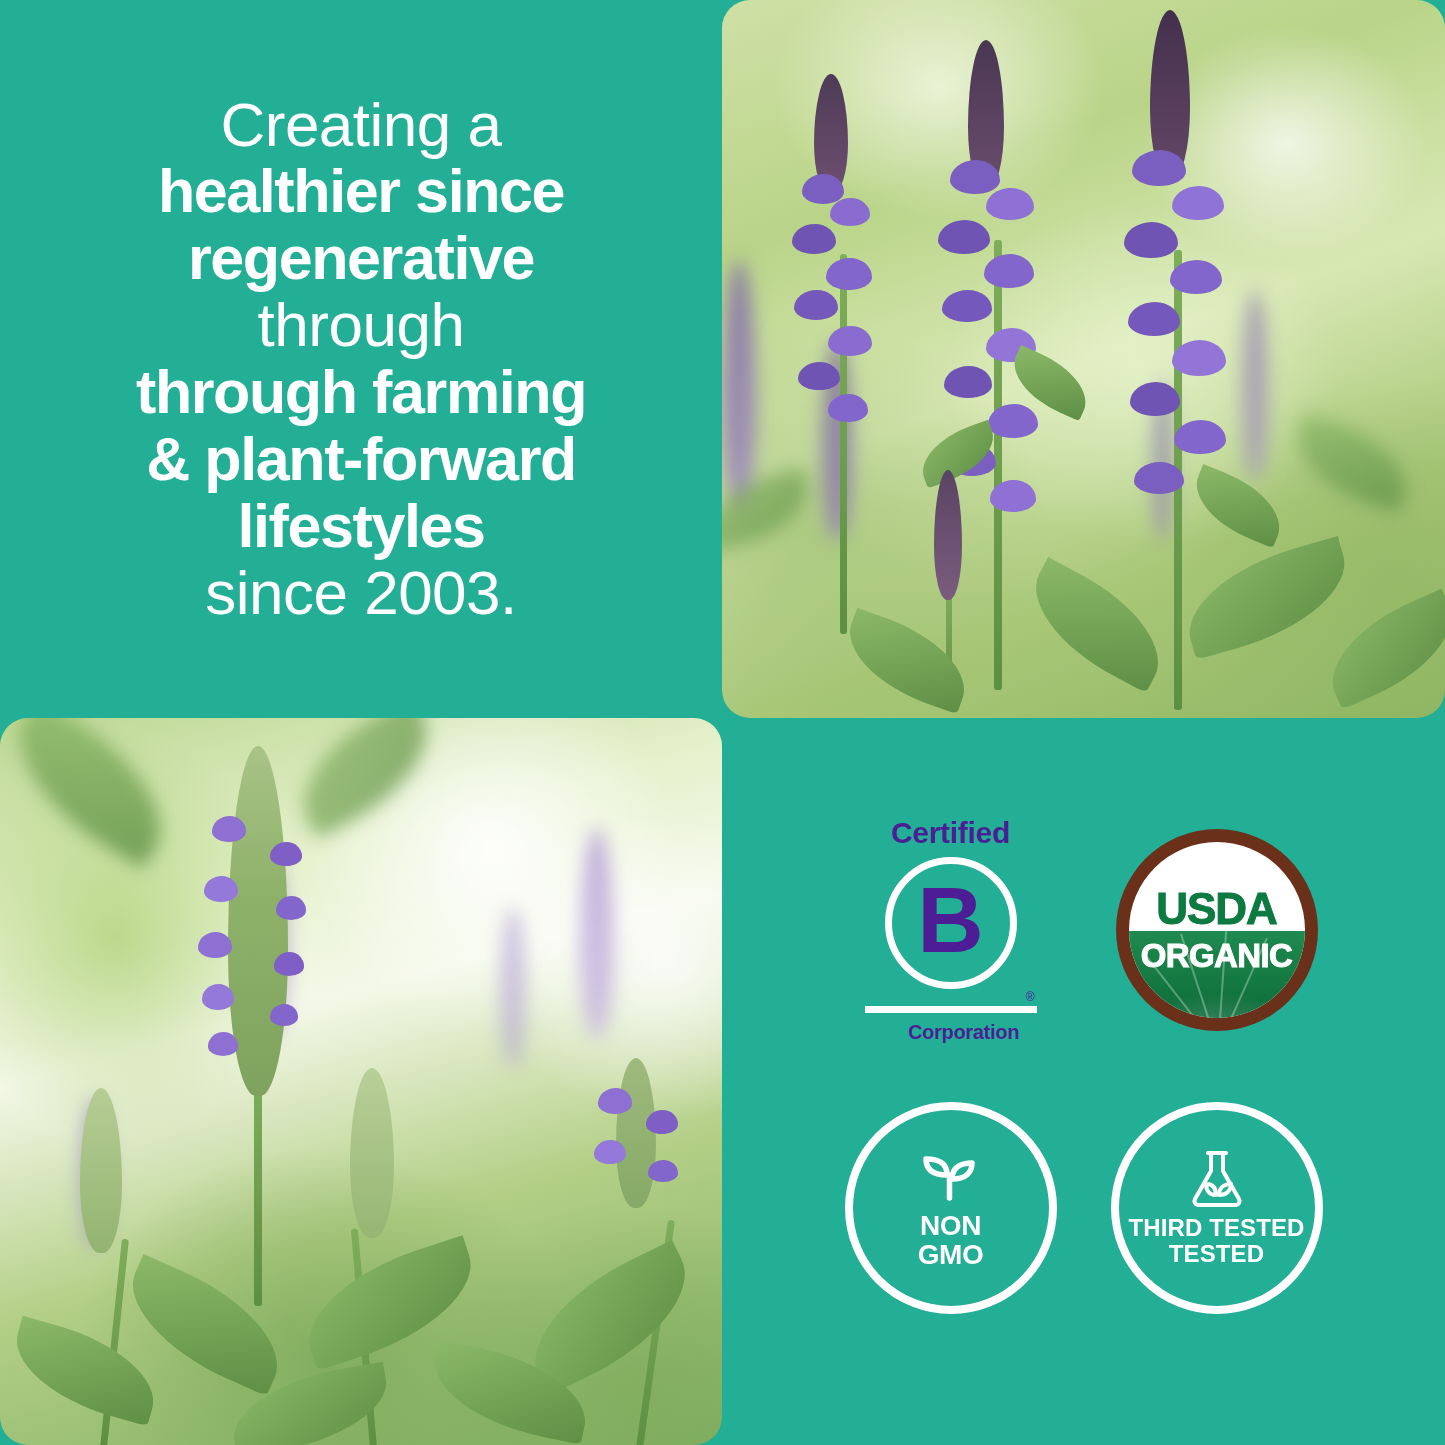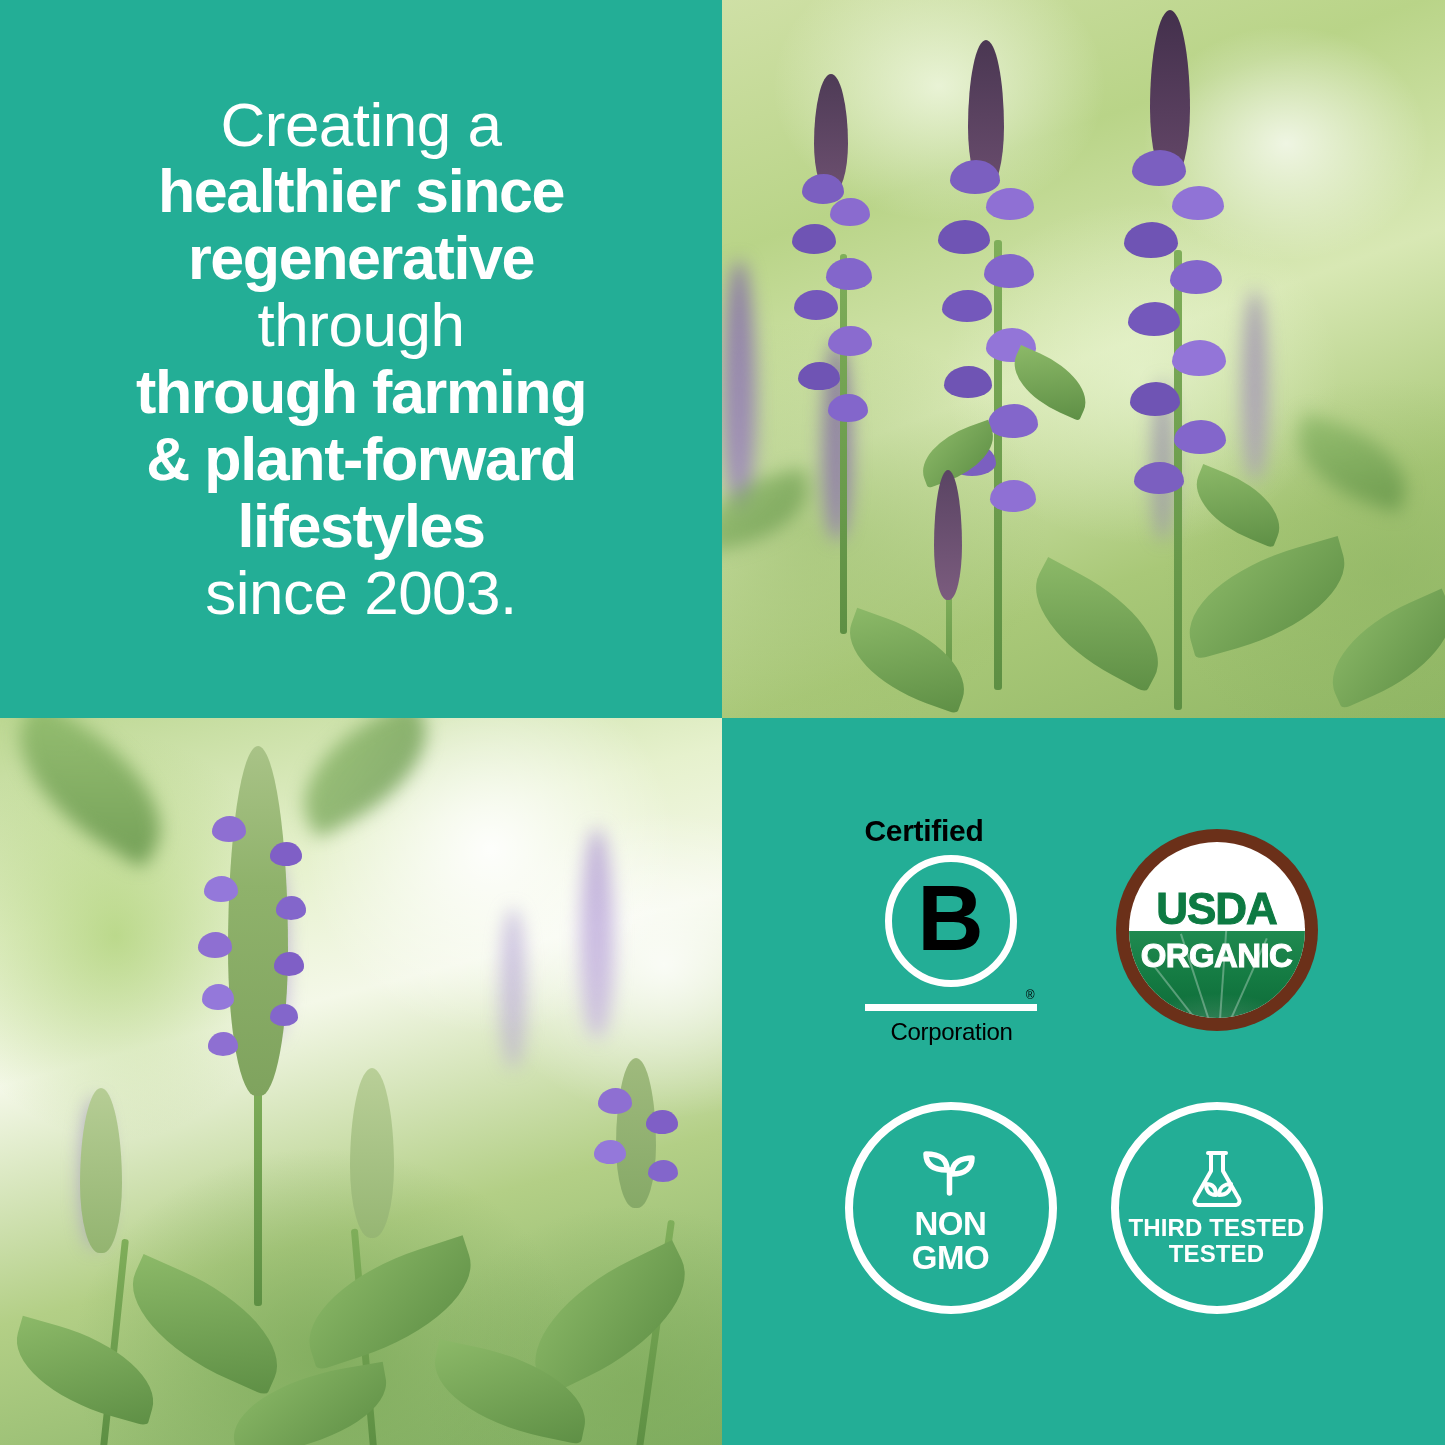--- a/index.html
+++ b/index.html
@@ -12,21 +12,21 @@
     grid-template-columns:722px 723px;grid-template-rows:718px 727px;}
 
   
   .q-headline{background:#23ae96;display:flex;align-items:center;justify-content:center;}
   .headline{width:640px;text-align:center;color:#ffffff;}
   .hl-line{display:block;letter-spacing:-0.5px;}
   .hl-light{font-weight:300;font-size:62px;line-height:1.07;}
   .hl-bold{font-weight:700;font-size:61px;line-height:1.10;letter-spacing:-1.4px;}
 
   
-  .q-photo{position:relative;overflow:hidden;}
+  .q-photo{position:relative;overflow:hidden;border-radius:28px;}
 
   .photo-tr{background:
      radial-gradient(ellipse 230px 190px at 78% 20%, rgba(255,255,255,.72), rgba(255,255,255,0) 62%),
      radial-gradient(ellipse 260px 210px at 30% 12%, rgba(244,250,232,.78), rgba(244,250,232,0) 64%),
      radial-gradient(ellipse 300px 260px at 58% 52%, rgba(236,247,214,.62), rgba(236,247,214,0) 66%),
      radial-gradient(ellipse 340px 300px at 12% 74%, rgba(150,186,104,.55), rgba(150,186,104,0) 70%),
      radial-gradient(ellipse 320px 280px at 92% 80%, rgba(142,180,98,.55), rgba(142,180,98,0) 70%),
      linear-gradient(160deg,#cfe0a6 0%,#b9d488 26%,#d8e8b4 50%,#a9c878 74%,#8fb664 100%);}
 
   .photo-bl{background:
@@ -48,30 +48,30 @@
   .leaf.flip{border-radius:75% 0 75% 6%;}
 
   
   .q-badges{background:#23ae96;position:relative;}
   .badge-grid{position:absolute;left:0;top:96px;width:100%;
      display:grid;grid-template-columns:240px 240px;grid-template-rows:232px 232px;
      justify-content:center;align-items:center;column-gap:26px;row-gap:46px;}
   .badge-cell{display:flex;align-items:center;justify-content:center;}
 
   
-  .bcorp{width:172px;color:#000000;text-align:left;}
+  .bcorp{width:172px;color:#4c1d95;text-align:center;}
   .bcorp-top{font-size:30px;font-weight:700;line-height:1;letter-spacing:-.3px;margin-bottom:9px;}
   .bcorp-mark{position:relative;width:132px;height:132px;margin:0 auto;}
   .bcorp-ring{position:absolute;inset:0;border:7px solid #fff;border-radius:50%;}
   .bcorp-b{position:absolute;inset:0;display:flex;align-items:center;justify-content:center;
      font-size:92px;font-weight:700;line-height:1;letter-spacing:0;padding-bottom:6px;}
   .bcorp-reg{position:relative;height:14px;}
   .bcorp-reg span{position:absolute;right:2px;bottom:0;font-size:12px;line-height:1;}
   .bcorp-rule{height:7px;background:#fff;margin:3px 0 9px;}
-  .bcorp-bot{font-size:24px;font-weight:400;line-height:1;letter-spacing:-.3px;margin-left:26px;}
+  .bcorp-bot{font-size:20px;font-weight:700;line-height:1;letter-spacing:-.3px;margin-left:26px;}
 
   
   .usda{position:relative;width:202px;height:202px;border-radius:50%;
      background:#6b3019;display:flex;align-items:center;justify-content:center;}
   .usda-inner{position:relative;width:176px;height:176px;border-radius:50%;
      background:#ffffff;overflow:hidden;}
   .usda-top{position:absolute;left:0;right:0;top:0;height:50%;
      display:flex;align-items:flex-end;justify-content:center;}
   .usda-top span{font-size:44px;font-weight:700;color:#0d7a42;letter-spacing:-1px;line-height:.95;
      -webkit-text-stroke:1px #0d7a42;}
@@ -83,21 +83,21 @@
      display:flex;align-items:flex-start;justify-content:center;}
   .usda-field span{font-size:33px;font-weight:700;color:#fff;letter-spacing:-.6px;line-height:1;
      margin-top:8px;-webkit-text-stroke:1px #fff;}
   .usda-ray{position:absolute;bottom:-30px;left:50%;width:2px;height:120px;background:rgba(255,255,255,.3);
      transform-origin:bottom center;}
 
   
   .ocircle{width:196px;height:196px;border-radius:50%;border:8px solid #fff;
      display:flex;flex-direction:column;align-items:center;justify-content:center;color:#fff;}
   .oc-icon{height:62px;display:flex;align-items:center;justify-content:center;margin-bottom:4px;}
-  .oc-text{font-size:33px;font-weight:700;line-height:1.02;letter-spacing:-.4px;text-align:center;}
+  .oc-text{font-size:28px;font-weight:700;line-height:1.02;letter-spacing:-.4px;text-align:center;}
   .oc-text.small{font-size:24px;line-height:1.1;letter-spacing:.1px;}
 </style>
 </head>
 <body>
 
 <div class="board">
 
   <section class="q-photo q-headline">
     <div class="headline">
       <span class="hl-line hl-light">Creating a</span>

